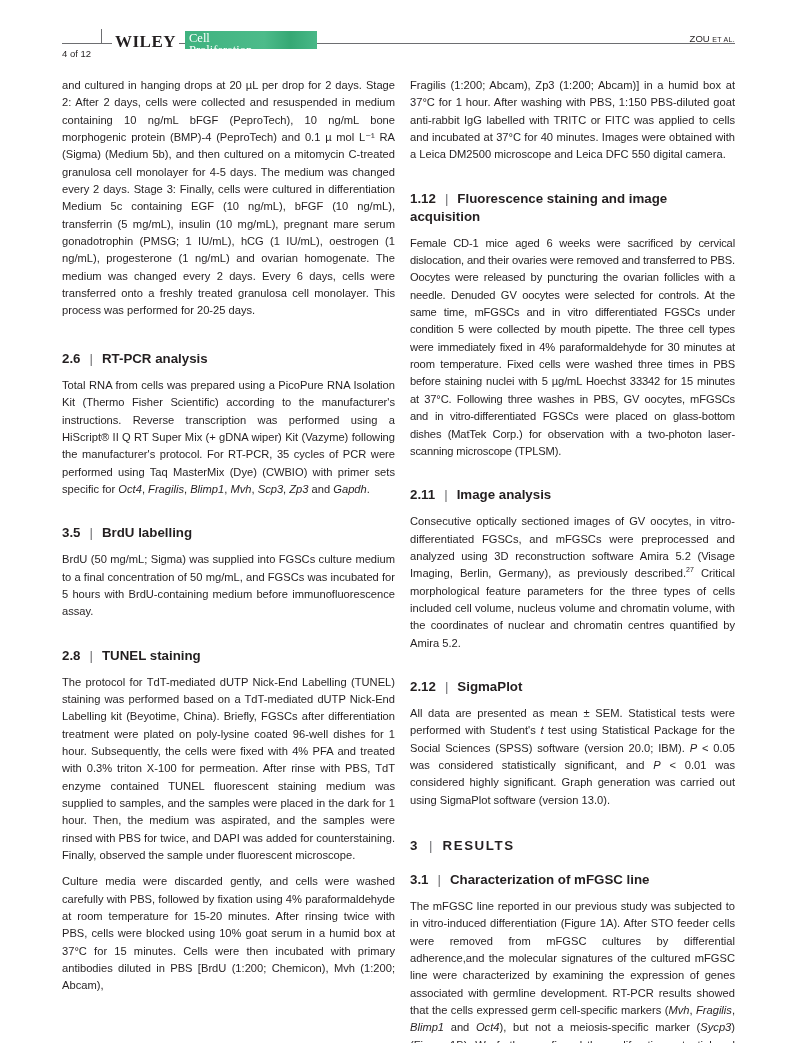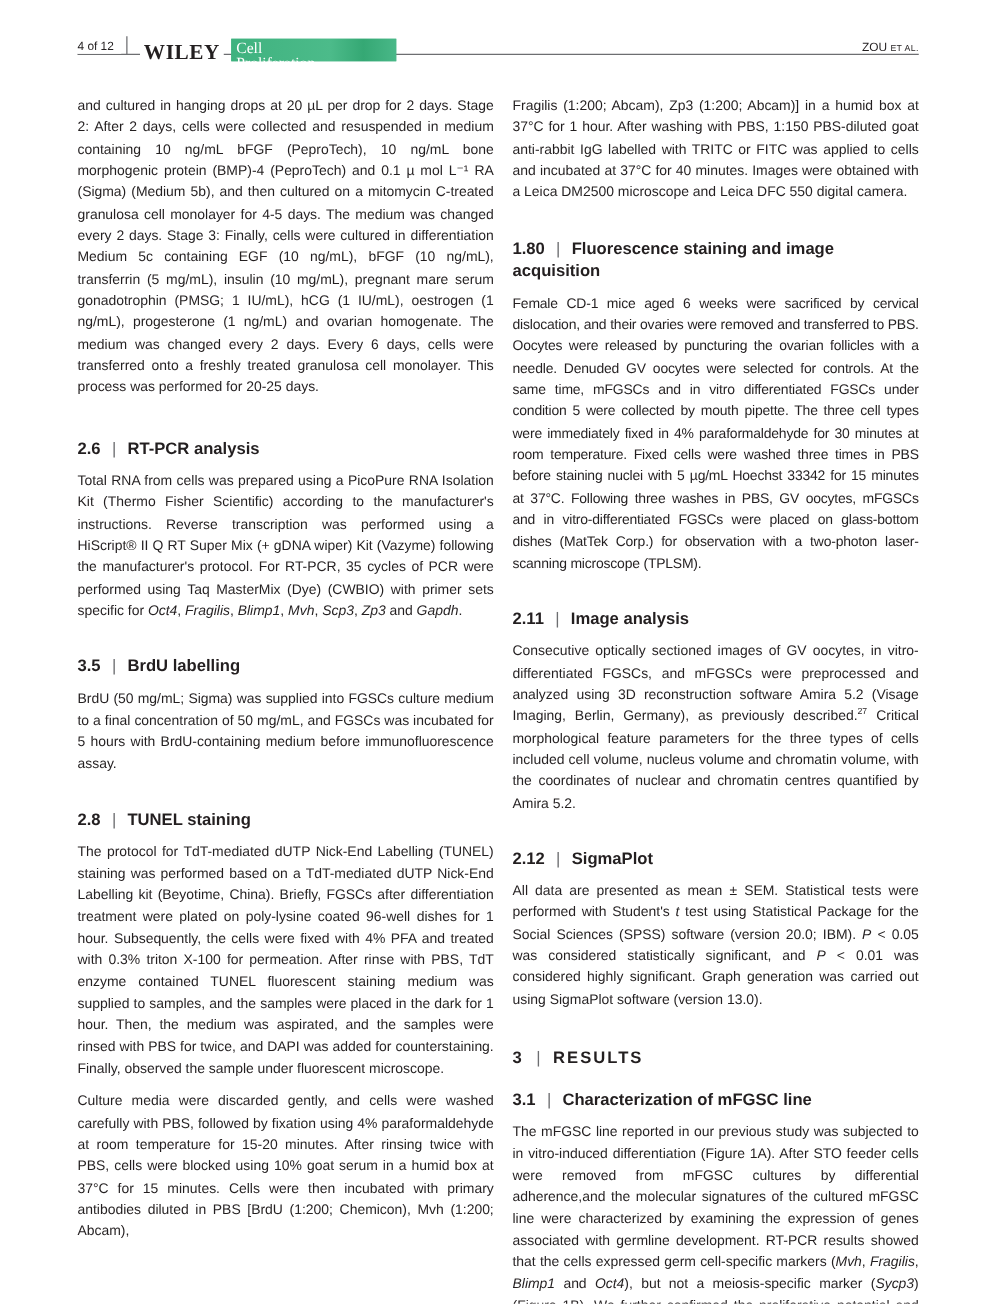--- a/index.html
+++ b/index.html
@@ -2,21 +2,21 @@
 <html><head>
 <meta charset="utf-8">
 <style>
   html, body { margin:0; padding:0; background:#ffffff; }
   body { width:793px; height:1043px; position:relative; overflow:hidden;
          font-family:"Liberation Sans", "DejaVu Sans", sans-serif; color:#231f20; }
 
   
   .hdr { position:absolute; left:0; top:0; width:793px; height:60px; }
   .hdr-rule { position:absolute; left:62px; top:43px; width:673px; height:1px; background:#6d6e71; }
-  .pg-num { position:absolute; left:62px; top:32px; font-size:9.5px; color:#231f20; background:#fff; padding-right:6px; }
+  .pg-num { position:absolute; left:62px; top:48px; font-size:9.5px; color:#231f20; background:#fff; padding-right:6px; }
   .pg-sep { position:absolute; left:101px; top:29px; width:1px; height:15px; background:#6d6e71; }
   .wiley { position:absolute; left:112px; top:33px; font-family:Liberation Serif, serif;
            font-weight:bold; font-size:17px; letter-spacing:0.5px; color:#231f20; background:#fff; padding:0 3px; line-height:17px; }
   .cp-box { position:absolute; left:185px; top:31px; width:132px; height:18px;
             background:linear-gradient(90deg,#3fb27f 0%,#4cbb8a 60%,#35a874 80%,#49b888 100%);font-family:Liberation Serif, serif; }
   .cp-box span { display:block; color:#fff; font-size:12.5px; line-height:12px; padding-left:4px; }
   .cp-box span:first-child { padding-top:1px; }
   .authors { position:absolute; right:58px; top:33px; font-size:9.5px; color:#231f20; }
   .authors small { font-size:7px; letter-spacing:0.3px; }
 
@@ -67,21 +67,21 @@
   </h2>
   <p class="body" style="margin-top:9px;">The protocol for TdT-mediated dUTP Nick-End Labelling (TUNEL) staining was performed based on a TdT-mediated dUTP Nick-End Labelling kit (Beyotime, China). Briefly, FGSCs after differentiation treatment were plated on poly-lysine coated 96-well dishes for 1 hour. Subsequently, the cells were fixed with 4% PFA and treated with 0.3% triton X-100 for permeation. After rinse with PBS, TdT enzyme contained TUNEL fluorescent staining medium was supplied to samples, and the samples were placed in the dark for 1 hour. Then, the medium was aspirated, and the samples were rinsed with PBS for twice, and DAPI was added for counterstaining. Finally, observed the sample under fluorescent microscope.</p>
 
   <p class="body" style="margin-top:9px;">Culture media were discarded gently, and cells were washed carefully with PBS, followed by fixation using 4% paraformaldehyde at room temperature for 15-20 minutes. After rinsing twice with PBS, cells were blocked using 10% goat serum in a humid box at 37°C for 15 minutes. Cells were then incubated with primary antibodies diluted in PBS [BrdU (1:200; Chemicon), Mvh (1:200; Abcam),</p>
 </div>
 
 <div class="col right">
   <p class="body">Fragilis (1:200; Abcam), Zp3 (1:200; Abcam)] in a humid box at 37°C for 1 hour. After washing with PBS, 1:150 PBS-diluted goat anti-rabbit IgG labelled with TRITC or FITC was applied to cells and incubated at 37°C for 40 minutes. Images were obtained with a Leica DM2500 microscope and Leica DFC 550 digital camera.</p>
 
   <h2 class="sec" style="margin-top:26px;">
-    <span class="num">1.80</span><span class="bar">|</span><span>Fluorescence staining and image acquisition</span>
+    <span class="num">1.12</span><span class="bar">|</span><span>Fluorescence staining and image acquisition</span>
   </h2>
   <p class="body" style="margin-top:9px; letter-spacing:-0.15px;">Female CD-1 mice aged 6 weeks were sacrificed by cervical dislocation, and their ovaries were removed and transferred to PBS. Oocytes were released by puncturing the ovarian follicles with a needle. Denuded GV oocytes were selected for controls. At the same time, mFGSCs and in vitro differentiated FGSCs under condition 5 were collected by mouth pipette. The three cell types were immediately fixed in 4% paraformaldehyde for 30 minutes at room temperature. Fixed cells were washed three times in PBS before staining nuclei with 5 µg/mL Hoechst 33342 for 15 minutes at 37°C. Following three washes in PBS, GV oocytes, mFGSCs and in vitro-differentiated FGSCs were placed on glass-bottom dishes (MatTek Corp.) for observation with a two-photon laser-scanning microscope (TPLSM).</p>
 
   <h2 class="sec" style="margin-top:26px;">
     <span class="num">2.11</span><span class="bar">|</span><span>Image analysis</span>
   </h2>
   <p class="body" style="margin-top:9px;"><span>Consecutive optically sectioned images of GV oocytes, in vitro-differentiated FGSCs, and mFGSCs were preprocessed and analyzed using 3D reconstruction software Amira 5.2 (Visage Imaging, Berlin, Germany), as previously described.</span><sup>27</sup><span> Critical morphological feature parameters for the three types of cells included cell volume, nucleus volume and chromatin volume, with the coordinates of nuclear and chromatin centres quantified by Amira 5.2.</span></p>
 
   <h2 class="sec" style="margin-top:26px;">
     <span class="num">2.12</span><span class="bar">|</span><span>SigmaPlot</span>

